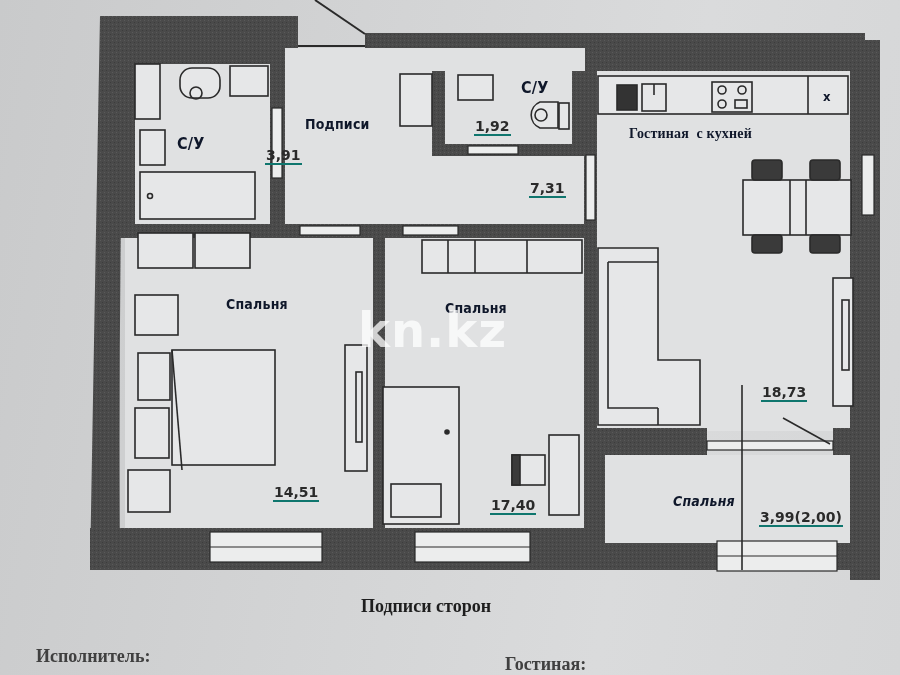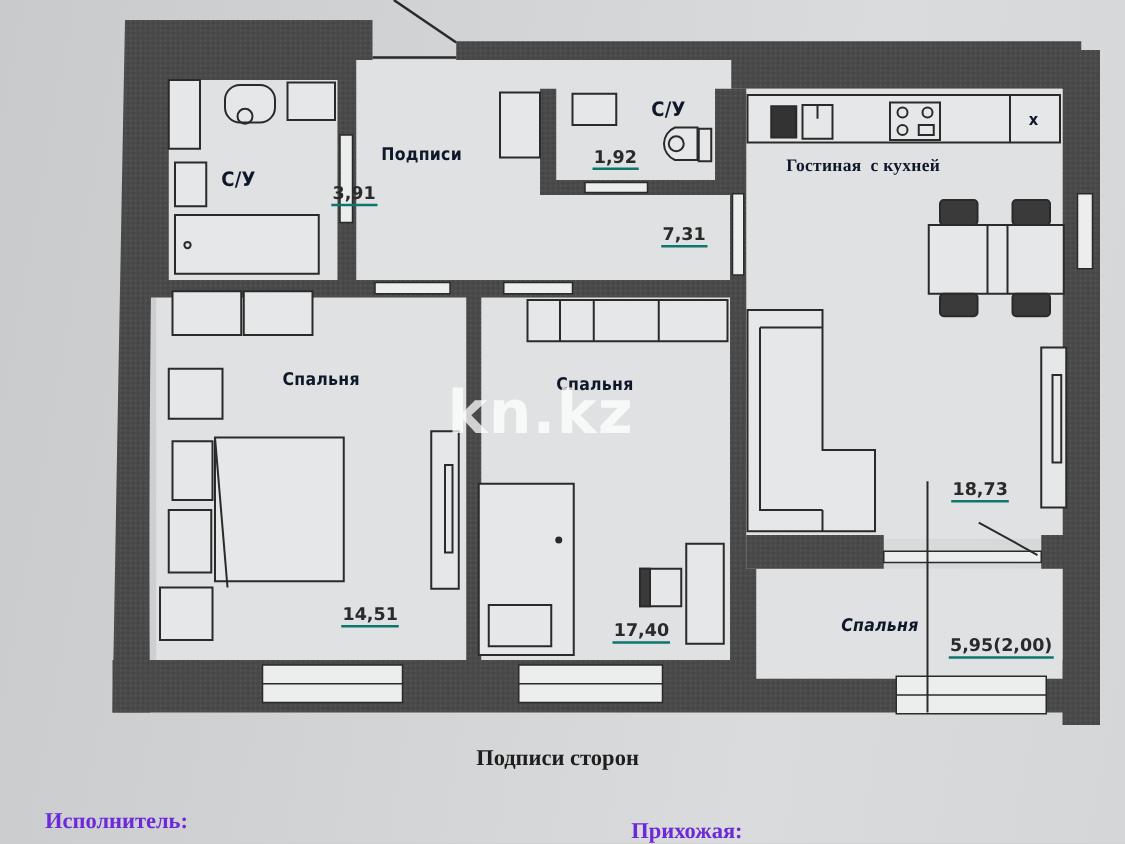--- a/index.html
+++ b/index.html
@@ -2,22 +2,22 @@
 <html><head>
 <meta charset="utf-8">
 <style>
   html,body{margin:0;padding:0;}
   body{width:900px;height:675px;overflow:hidden;background:#cbcccd;position:relative;font-family:"DejaVu Sans",sans-serif;}
   .paper{position:absolute;left:0;top:0;width:900px;height:675px;background:linear-gradient(100deg,#c9cacb 0%,#d3d4d5 40%,#dadbdc 70%,#d5d6d7 100%);}
   .plan{position:absolute;left:0;top:0;width:900px;height:600px;}
   .lbl{position:absolute;color:#0f172a;font-family:"DejaVu Sans Condensed","DejaVu Sans",sans-serif;font-size:14px;font-weight:bold;letter-spacing:0.2px;white-space:nowrap;}
   .area{position:absolute;color:#2a2a2a;font-family:"DejaVu Sans",sans-serif;font-size:14px;font-weight:bold;border-bottom:2px solid #0f766e;line-height:16px;padding:0 1px;white-space:nowrap;}
   .wm{position:absolute;left:358px;top:302px;font-family:"DejaVu Sans",sans-serif;font-size:48px;font-weight:bold;color:rgba(255,255,255,0.75);letter-spacing:1px;}
-  .sign-title{position:absolute;left:0;width:852px;top:596px;text-align:center;font-family:"Liberation Serif",serif;font-weight:bold;font-size:18px;color:#1e1e1e;padding-left:20px;}
-  .sign{position:absolute;font-family:"Liberation Serif",serif;font-weight:bold;font-size:18px;color:#6d28d9;}
+  .sign-title{position:absolute;left:0;width:852px;top:596px;text-align:center;font-family:"Liberation Serif",serif;font-weight:bold;font-size:18px;color:#1e1e1e;}
+  .sign{position:absolute;font-family:"Liberation Serif",serif;font-weight:bold;font-size:18px;color:#404040;}
 </style>
 </head>
 <body>
 
 <div class="paper"></div>
 
 <svg class="plan" viewBox="0 0 900 600" width="900" height="600">
   <defs>
     <pattern id="wallpat" width="4" height="4" patternUnits="userSpaceOnUse">
       <rect width="4" height="4" fill="#4a4a4a"></rect>
@@ -185,21 +185,21 @@
 <div class="lbl" style="left:629px;top:126px;white-space:pre;font-family:Liberation Serif, serif;">Гостиная  с кухней</div>
 <div class="area" style="left:761px;top:384px;text-align:center;">18,73</div>
 
 <div class="lbl" style="left:226px;top:296px;">Спальня</div>
 <div class="area" style="left:273px;top:484px;">14,51</div>
 
 <div class="lbl" style="left:445px;top:300px;">Спальня</div>
 <div class="area" style="left:490px;top:497px;">17,40</div>
 
 <div class="lbl" style="left:673px;top:493px;font-style:italic;">Спальня</div>
-<div class="area" style="left:759px;top:509px;">5,95(2,00)</div>
+<div class="area" style="left:759px;top:509px;">3,99(2,00)</div>
 
 <div class="lbl" style="left:823px;top:89px;font-size:13px;">x</div>
 
 <div class="wm">kn.kz</div>
 
 <div class="sign-title">Подписи сторон</div>
 <div class="sign" style="left:36px;top:646px;">Исполнитель:</div>
-<div class="sign" style="left:505px;top:654px;">Прихожая:</div>
+<div class="sign" style="left:505px;top:654px;">Гостиная:</div>
 
 </body></html>

